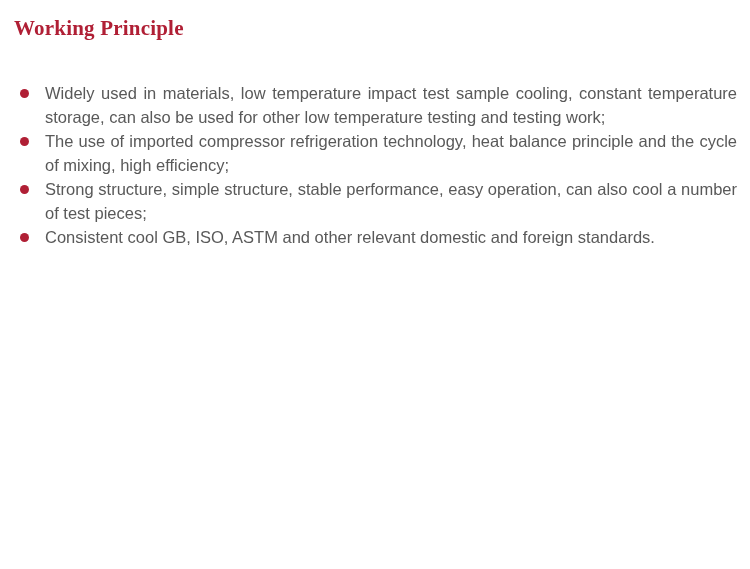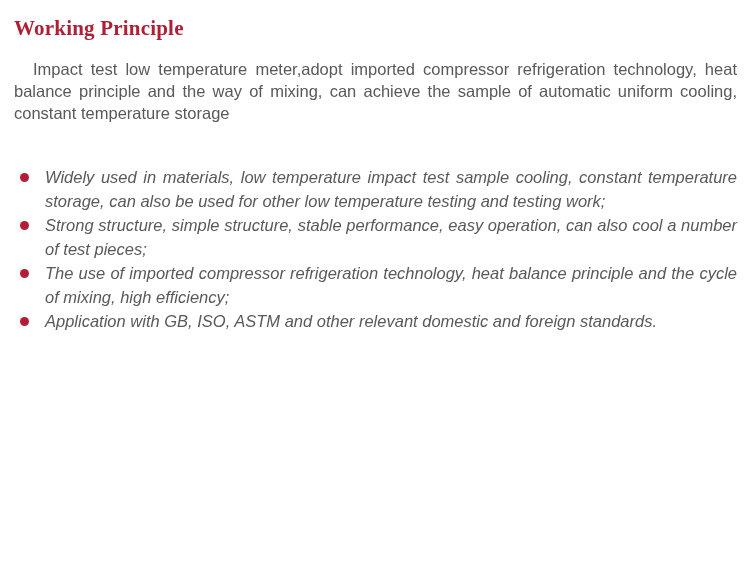--- a/index.html
+++ b/index.html
@@ -31,21 +31,21 @@
     text-indent: 19px;
     color: #595959;
   }
   .section-features .section-heading { margin-top: 47px; }
   .section-scope .section-heading { margin-top: 37px; }
   ul.bullet-list {
     list-style: none;
     margin: 0;
     padding: 0;
   }
-  .section-features ul.bullet-list { margin-top: 41px; font-style: italic; }
+  .section-features ul.bullet-list { margin-top: 41px; }
   .section-scope ul.bullet-list { margin-top: 39px; }
   ul.bullet-list li {
     position: relative;
     padding-left: 31px;
     font-size: 16.5px;
     line-height: 24px;
     color: #595959;
   }
   ul.bullet-list li .li-text {
     display: block;
@@ -61,38 +61,37 @@
     background: #b01f35;
   }
 </style>
 </head>
 <body>
 
 <div class="page">
 
   <section class="section-working-principle">
     <h2 class="section-heading">Working Principle</h2>
-    <p class="para">Impact test low temperature meter,adopt imported compressor refrigeration technology, heat balance principle and the way of mixing, can achieve the sample of automatic uniform cooling, constant temperature storage</p>
   </section>
 
   <section class="section-features">
     <ul class="bullet-list">
       <li>
         <span class="dot"></span>
         <span class="li-text">Widely used in materials, low temperature impact test sample cooling, constant temperature storage, can also be used for other low temperature testing and testing work;</span>
       </li>
       <li>
         <span class="dot"></span>
+        <span class="li-text">The use of imported compressor refrigeration technology, heat balance principle and the cycle of mixing, high efficiency;</span>
+      </li>
+      <li>
+        <span class="dot"></span>
         <span class="li-text">Strong structure, simple structure, stable performance, easy operation, can also cool a number of test pieces;</span>
       </li>
       <li>
         <span class="dot"></span>
-        <span class="li-text">The use of imported compressor refrigeration technology, heat balance principle and the cycle of mixing, high efficiency;</span>
-      </li>
-      <li>
-        <span class="dot"></span>
-        <span class="li-text">Application with GB, ISO, ASTM and other relevant domestic and foreign standards.</span>
+        <span class="li-text">Consistent cool GB, ISO, ASTM and other relevant domestic and foreign standards.</span>
       </li>
     </ul>
   </section>
 
 
 </div>
 
 </body></html>

